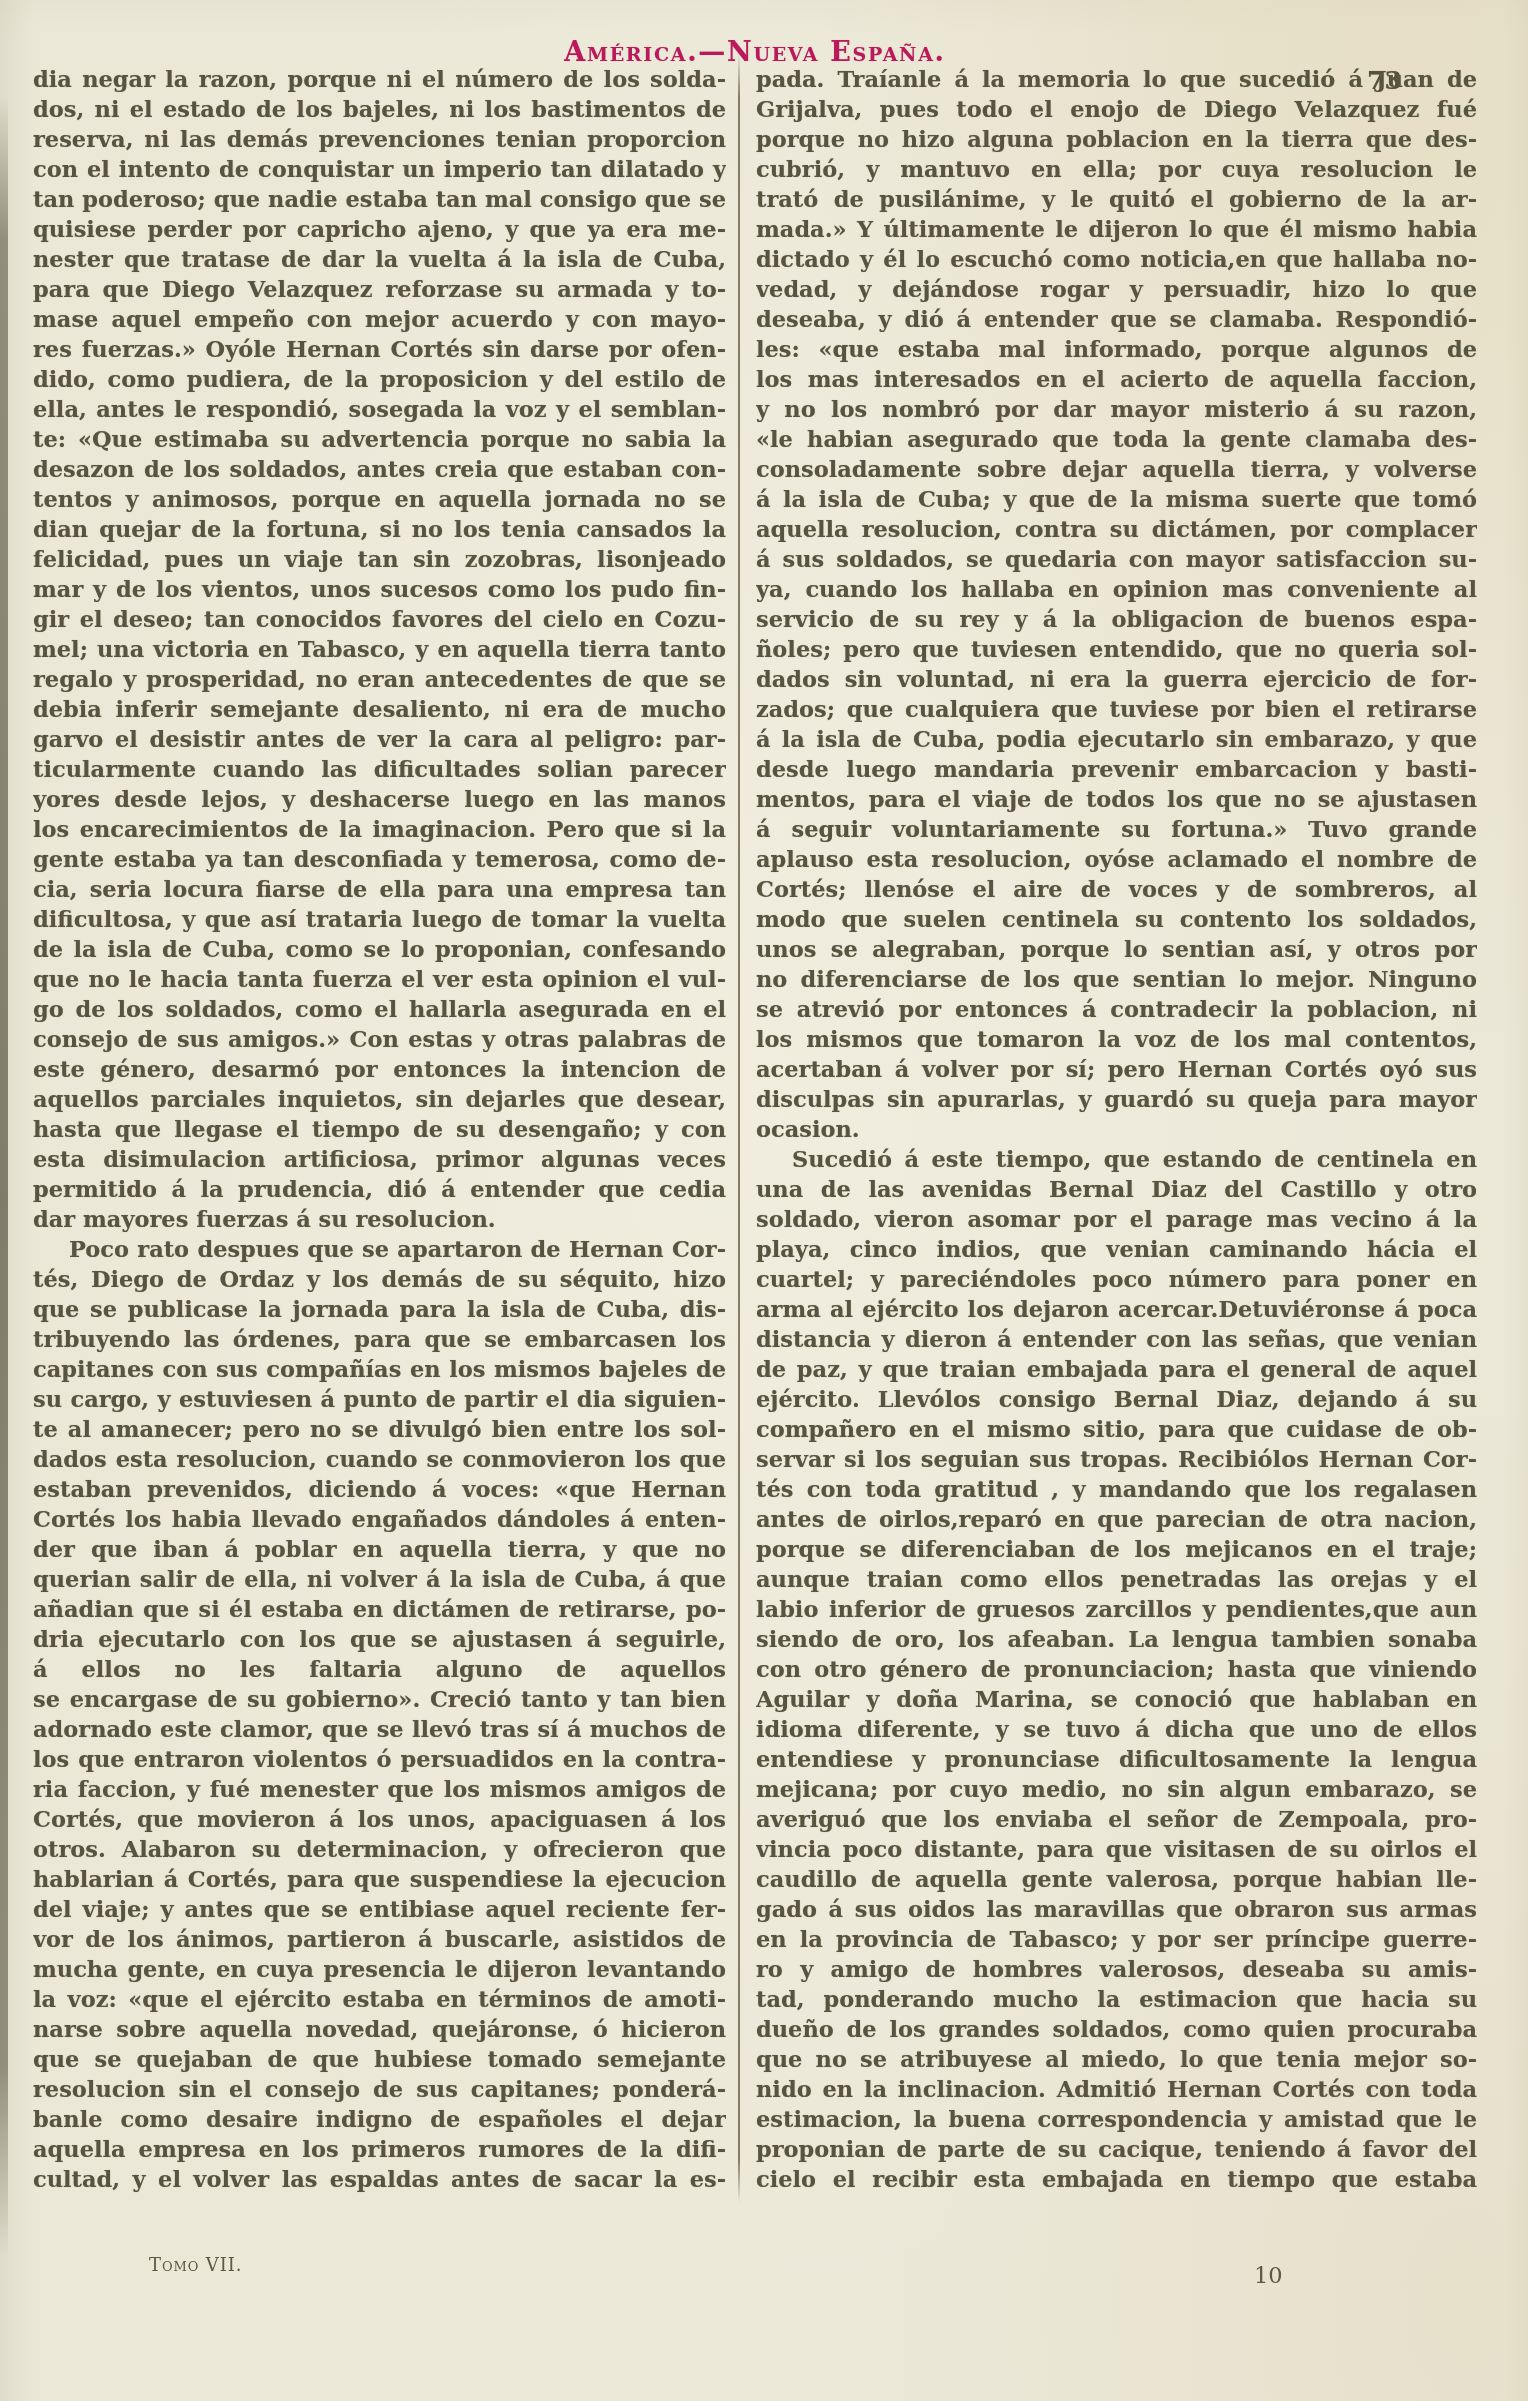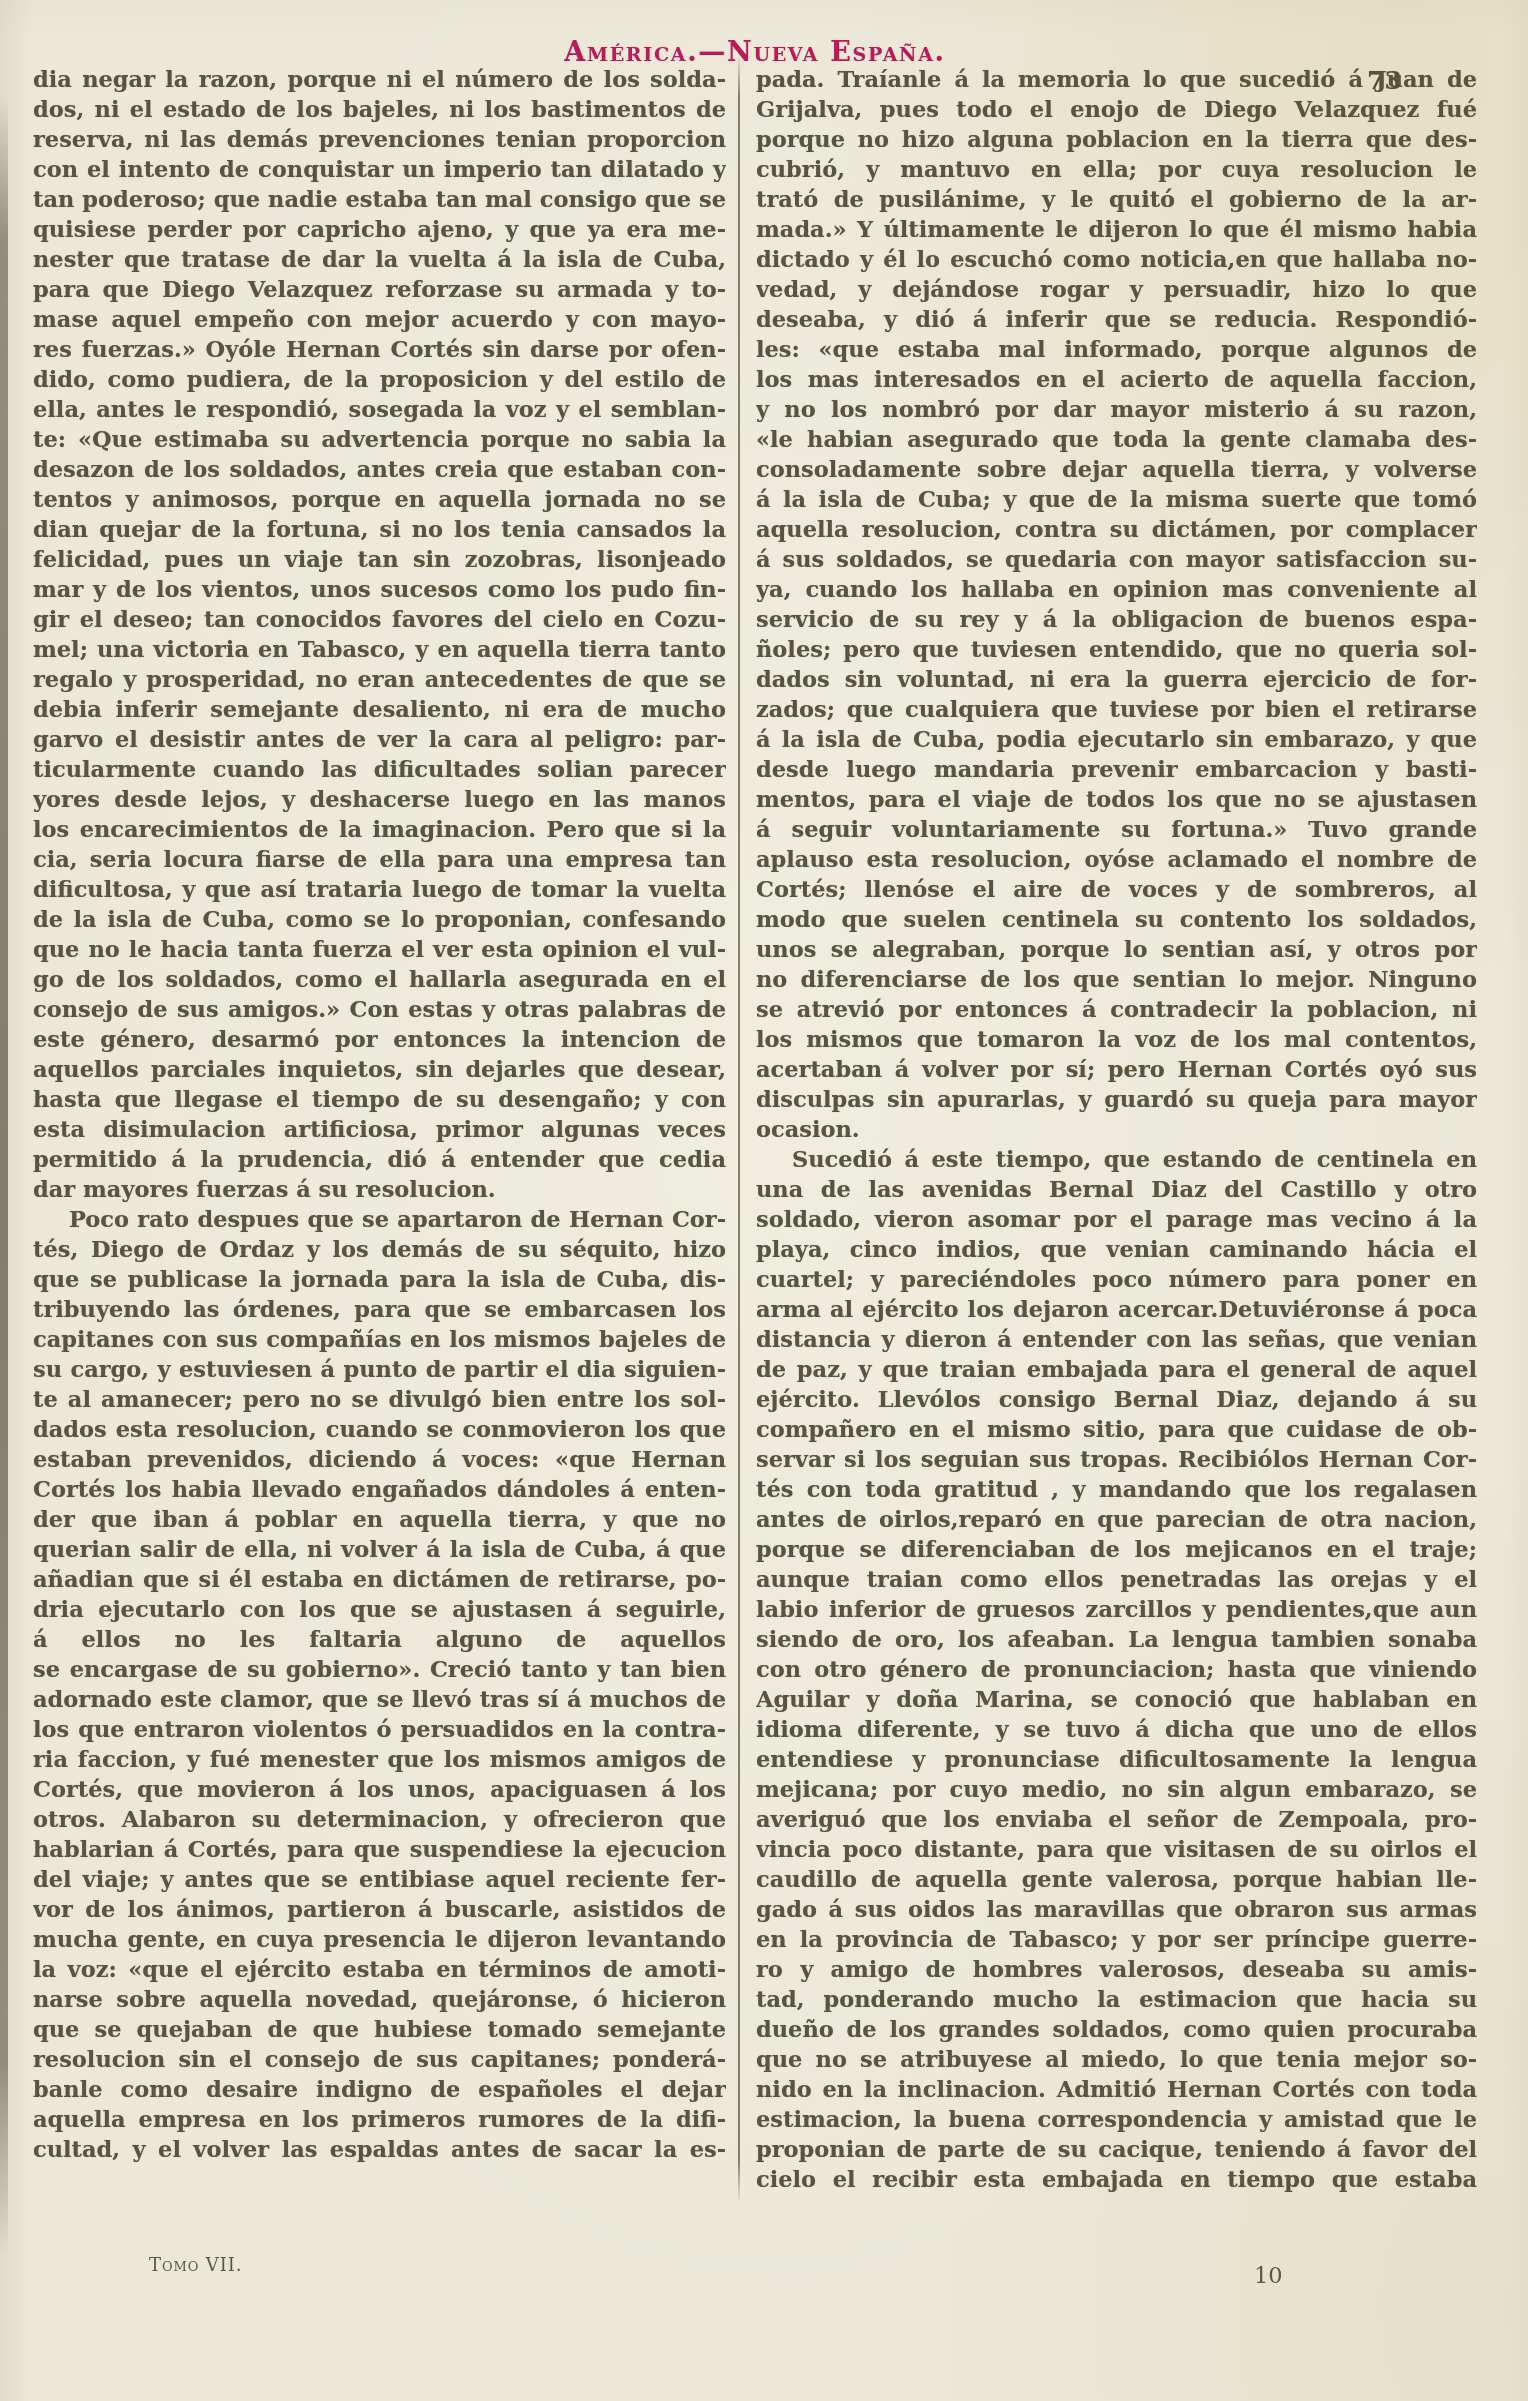--- a/index.html
+++ b/index.html
@@ -140,20 +140,21 @@
     <div class="line">felicidad, pues un viaje tan sin zozobras, lisonjeado del</div>
     <div class="line">mar y de los vientos, unos sucesos como los pudo fin-</div>
     <div class="line">gir el deseo; tan conocidos favores del cielo en Cozu-</div>
     <div class="line">mel; una victoria en Tabasco, y en aquella tierra tanto</div>
     <div class="line">regalo y prosperidad, no eran antecedentes de que se</div>
     <div class="line">debia inferir semejante desaliento, ni era de mucho</div>
     <div class="line">garvo el desistir antes de ver la cara al peligro: par-</div>
     <div class="line">ticularmente cuando las dificultades solian parecer ma-</div>
     <div class="line">yores desde lejos, y deshacerse luego en las manos</div>
     <div class="line">los encarecimientos de la imaginacion. Pero que si la</div>
+    <div class="line">gente estaba ya tan desconfiada y temerosa, como de-</div>
     <div class="line">cia, seria locura fiarse de ella para una empresa tan</div>
     <div class="line">dificultosa, y que así trataria luego de tomar la vuelta</div>
     <div class="line">de la isla de Cuba, como se lo proponian, confesando</div>
     <div class="line">que no le hacia tanta fuerza el ver esta opinion el vul-</div>
     <div class="line">go de los soldados, como el hallarla asegurada en el</div>
     <div class="line">consejo de sus amigos.» Con estas y otras palabras de</div>
     <div class="line">este género, desarmó por entonces la intencion de</div>
     <div class="line">aquellos parciales inquietos, sin dejarles que desear,</div>
     <div class="line">hasta que llegase el tiempo de su desengaño; y con</div>
     <div class="line">esta disimulacion artificiosa, primor algunas veces</div>
@@ -195,21 +196,21 @@
 
 <div class="text-column col-right">
     <div class="line">pada. Traíanle á la memoria lo que sucedió á Juan de</div>
     <div class="line">Grijalva, pues todo el enojo de Diego Velazquez fué</div>
     <div class="line">porque no hizo alguna poblacion en la tierra que des-</div>
     <div class="line">cubrió, y mantuvo en ella; por cuya resolucion le</div>
     <div class="line">trató de pusilánime, y le quitó el gobierno de la ar-</div>
     <div class="line">mada.» Y últimamente le dijeron lo que él mismo habia</div>
     <div class="line">dictado y él lo escuchó como noticia,en que hallaba no-</div>
     <div class="line">vedad, y dejándose rogar y persuadir, hizo lo que</div>
-    <div class="line">deseaba, y dió á inferir que se reducia. Respondió-</div>
+    <div class="line">deseaba, y dió á entender que se clamaba. Respondió-</div>
     <div class="line">les: «que estaba mal informado, porque algunos de</div>
     <div class="line">los mas interesados en el acierto de aquella faccion,</div>
     <div class="line">y no los nombró por dar mayor misterio á su razon,</div>
     <div class="line">«le habian asegurado que toda la gente clamaba des-</div>
     <div class="line">consoladamente sobre dejar aquella tierra, y volverse</div>
     <div class="line">á la isla de Cuba; y que de la misma suerte que tomó</div>
     <div class="line">aquella resolucion, contra su dictámen, por complacer</div>
     <div class="line">á sus soldados, se quedaria con mayor satisfaccion su-</div>
     <div class="line">ya, cuando los hallaba en opinion mas conveniente al</div>
     <div class="line">servicio de su rey y á la obligacion de buenos espa-</div>

